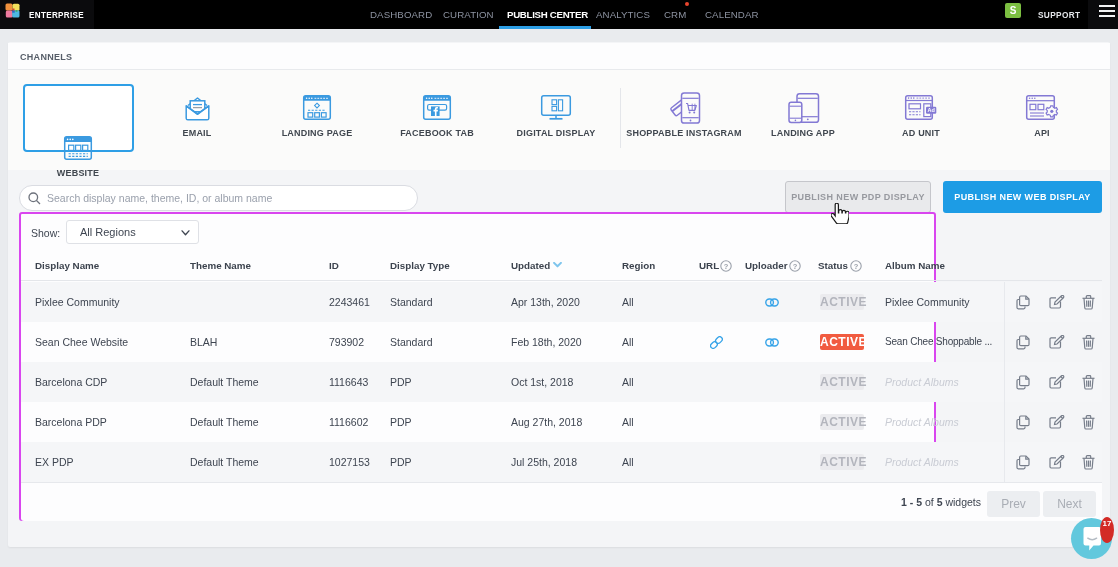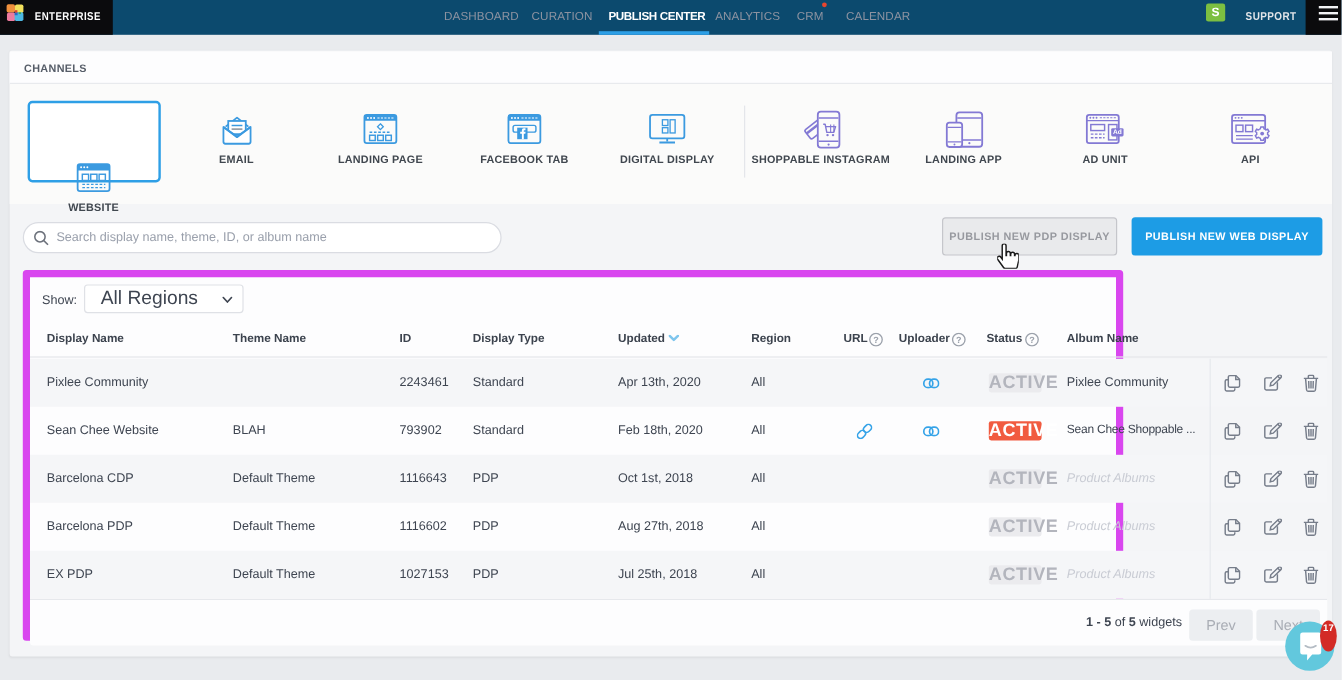--- a/index.html
+++ b/index.html
@@ -1,21 +1,21 @@
 <!DOCTYPE html>
 <html><head>
 <meta charset="utf-8">
 <style>
 * { margin:0; padding:0; box-sizing:border-box; }
 html,body { width:1118px; height:567px; overflow:hidden; }
 body { background:#e9ebee; font-family:"Liberation Sans", sans-serif; position:relative; }
 .abs { position:absolute; }
 
 
-#nav { position:absolute; left:0; top:0; width:1118px; height:29px; background:#0c4a6e; }
+#nav { position:absolute; left:0; top:0; width:1118px; height:29px; background:#000000; }
 #nav .blackL { position:absolute; left:0; top:0; width:94px; height:29px; background:#0b0b0d; }
 #nav .blackR { position:absolute; left:1088px; top:0; width:30px; height:29px; background:#0b0b0d; }
 #nav .brand { position:absolute; left:29px; top:0; height:29px; line-height:29px; color:#fff; font-size:9.5px; font-weight:bold; letter-spacing:0.4px; transform:scaleX(0.85); transform-origin:left center; }
 .navitem { position:absolute; top:0; height:29px; line-height:29px; color:#8d93a1; font-size:9.7px; letter-spacing:0.1px; white-space:nowrap; }
 .navitem.active { color:#ffffff; font-weight:bold; letter-spacing:-0.3px; }
 #underline { position:absolute; left:499px; top:26px; width:92px; height:3px; background:#2d9fe6; }
 .crmdot { position:absolute; left:685px; top:2px; width:4px; height:4px; border-radius:50%; background:#e8452e; }
 #sbadge { position:absolute; left:1005px; top:3px; width:16px; height:15px; background:#7cbf41; border-radius:2px; color:#fff; font-size:10px; font-weight:bold; text-align:center; line-height:15px; }
 #support { position:absolute; left:1038px; top:0; height:29px; line-height:29px; color:#e3e5e9; font-size:9.5px; font-weight:bold; letter-spacing:0.4px; transform:scaleX(0.87); transform-origin:left center; }
 .hline { position:absolute; left:1099px; width:16px; height:2px; background:#f2f3f5; }
@@ -33,32 +33,32 @@
 #selbox { position:absolute; left:15px; top:41px; width:111px; height:68px; background:#fff; border:2px solid #2e9fe6; border-radius:4px; }
 #chdivider { position:absolute; left:612px; top:45px; width:1px; height:60px; background:#e4e6ea; }
 
 
 #search { position:absolute; left:11px; top:143px; width:399px; height:26px; background:#fff; border:1px solid #dadce2; border-radius:13px; }
 #search .ph { position:absolute; left:27px; top:0; height:26px; line-height:25px; color:#9aa0ac; font-size:10.5px; }
 #btn-pdp { position:absolute; left:777px; top:139px; width:146px; height:32px; background:#e9eaec; border:1px solid #c5c6cb; border-radius:3px; color:#97999f; font-size:9px; white-space:nowrap; font-weight:bold; letter-spacing:0.4px; text-align:center; line-height:30px; }
 #btn-web { position:absolute; left:935px; top:139px; width:159px; height:32px; background:#1d9ce5; border-radius:3px; color:#fff; font-size:9px; white-space:nowrap; font-weight:bold; letter-spacing:0.4px; text-align:center; line-height:32px; }
 
 
-#table { position:absolute; left:11px; top:183px; width:917px; height:309px; background:#fdfdfe; border:6px solid #d946ef; border-radius:3px; }
+#table { position:absolute; left:11px; top:170px; width:917px; height:309px; background:#fdfdfe; border:2px solid #d946ef; border-radius:3px; }
 #showlbl { position:absolute; left:10px; top:13px; font-size:10.5px; color:#3e4551; }
 #dropdown { position:absolute; left:45px; top:6px; width:133px; height:24px; background:#fff; border:1px solid #dfe1e6; border-radius:3px; }
-#dropdown span { position:absolute; left:13px; top:0; line-height:22px; font-size:16px; color:#3e4551;}
+#dropdown span { position:absolute; left:13px; top:0; line-height:22px; font-size:11px; color:#3e4551;}
 .hdr { position:absolute; top:0; height:30px; line-height:30px; font-size:9.8px; font-weight:bold; color:#3c434e; white-space:nowrap; }
 #thead { position:absolute; left:0; top:37px; width:1081px; height:30px; border-bottom:1px solid #e4e6ea; }
 .row { position:absolute; left:0; width:1081px; height:40px; }
 .row.odd { background:#f5f6f8; }
 .cell { position:absolute; top:0; height:40px; line-height:40px; font-size:10.5px; color:#3e4551; white-space:nowrap; }
 .cell.muted { color:#c9ccd4; font-style:italic; }
 .albcell { font-size:10px; letter-spacing:-0.2px; }
-.badge { position:absolute; left:799px; top:12px; width:44px; height:16px; border-radius:2px; font-size:15px; font-weight:bold; letter-spacing:0.5px; text-align:center; line-height:16px; }
+.badge { position:absolute; left:799px; top:12px; width:44px; height:16px; border-radius:2px; font-size:12px; font-weight:bold; letter-spacing:0.5px; text-align:center; line-height:16px; }
 .badge.grey { background:#ebebee; color:#b3b5bd; }
 .badge.red { background:#f15b40; color:#fff; }
 #vdiv { position:absolute; left:983px; top:68px; width:1px; height:200px; background:#e7e9ed; }
 .act { position:absolute; top:0; height:40px; display:flex; align-items:center; }
 #tfoot { position:absolute; left:0; top:268px; width:1081px; height:39px; background:#fdfdfe; border-top:1px solid #e6e8ec; border-radius:0 0 3px 3px; }
 #widgets { position:absolute; right:121px; top:0; height:39px; line-height:39px; font-size:10.5px; color:#3e4551; }
 .pgbtn { position:absolute; top:8px; width:53px; height:26px; background:#eceef1; border-radius:3px; color:#a9adb5; font-size:12px; text-align:center; line-height:26px; }
 
 
 #chat { position:absolute; left:1071px; top:518px; width:41px; height:41px; border-radius:50%; background:#62c8dd; }

